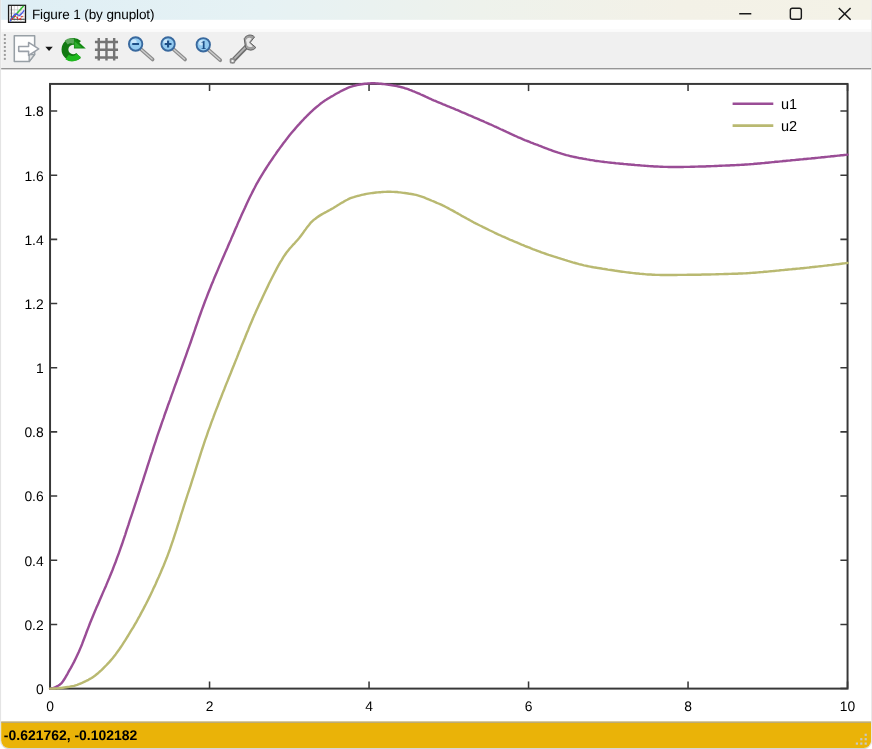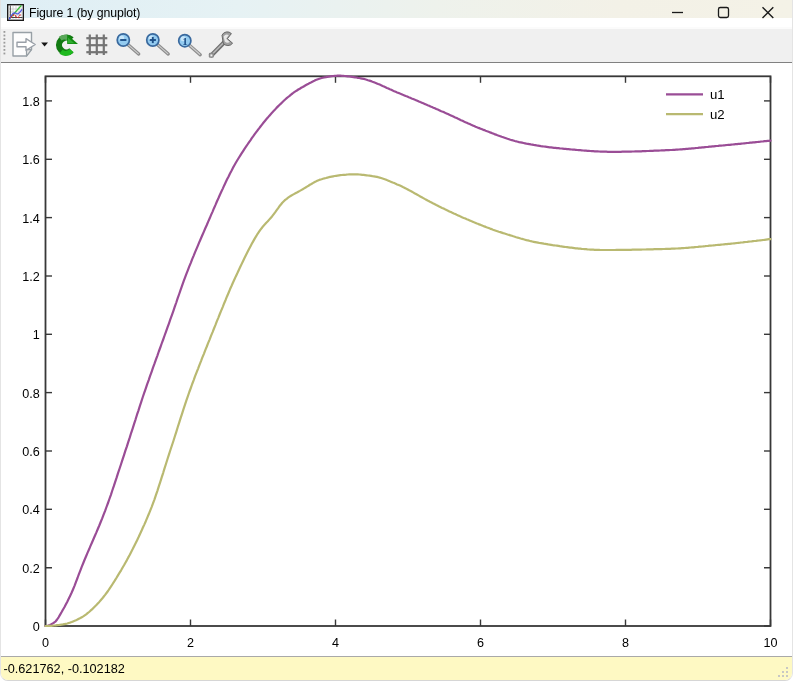--- a/index.html
+++ b/index.html
@@ -3,22 +3,22 @@
 * { margin:0; padding:0; box-sizing:border-box; }
 html,body { width:793px; height:681px; background:#fff; font-family:"Liberation Sans",sans-serif; }
 #win { position:relative; width:793px; height:681px; overflow:hidden; background:#fff;
   border-left:1px solid #e4e4e4; border-right:1px solid #e4e4e4; border-bottom:1px solid #d6d6d6;
   border-radius:0 0 8px 8px; }
 #titlebar { position:absolute; left:0; top:0; width:100%; height:18px;
   background:linear-gradient(90deg,#deeef5 0%,#e6f2f4 30%,#eef2ec 55%,#f3f1e7 78%,#f4f2e7 100%); }
 #title { position:absolute; left:28px; top:6px; font-size:12.3px; letter-spacing:-0.1px; color:#000; }
 #toolbar { position:absolute; left:0; top:26.5px; width:100%; height:36px; background:#f0f0f0;
   border-top:2px solid #fbfbfb; border-bottom:1.5px solid #818181; }
-#statusbar { position:absolute; left:0; top:656px; width:100%; height:25px; background:#fef9c3;
-  border-top:1.5px solid #a9a9a9; }
+#statusbar { position:absolute; left:0; top:656px; width:100%; height:25px; background:#eab308;
+  border-top:1.5px solid #a9a9a9;font-weight:bold; }
 #status { position:absolute; left:2.5px; top:4.8px; font-size:12.7px; color:#000; }
 #plot { position:absolute; left:0; top:0; }
 </style></head>
 <body>
 <div id="win">
 <svg id="plot" width="793" height="681" viewBox="0 0 793 681">
 <g stroke="#383838" stroke-width="1.4">
         <line x1="44.5" y1="626.0" x2="44.5" y2="619.5"></line>
 <line x1="44.5" y1="76.3" x2="44.5" y2="82.8"></line>
 <line x1="189.5" y1="626.0" x2="189.5" y2="619.5"></line>

